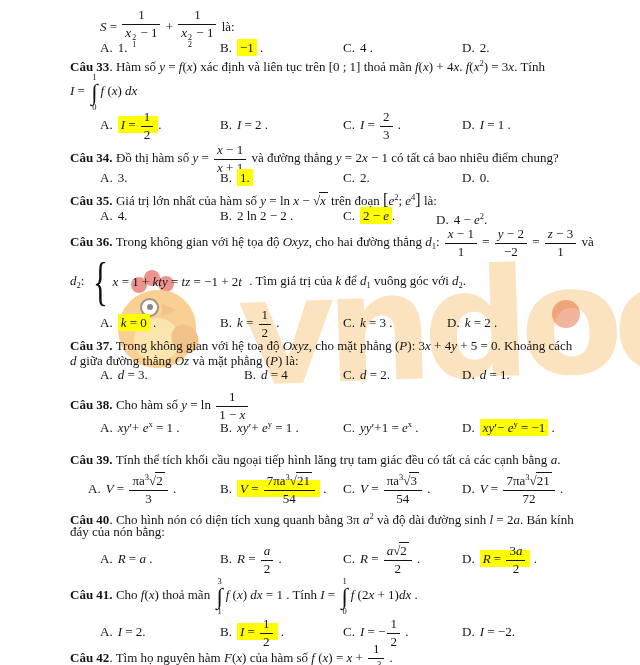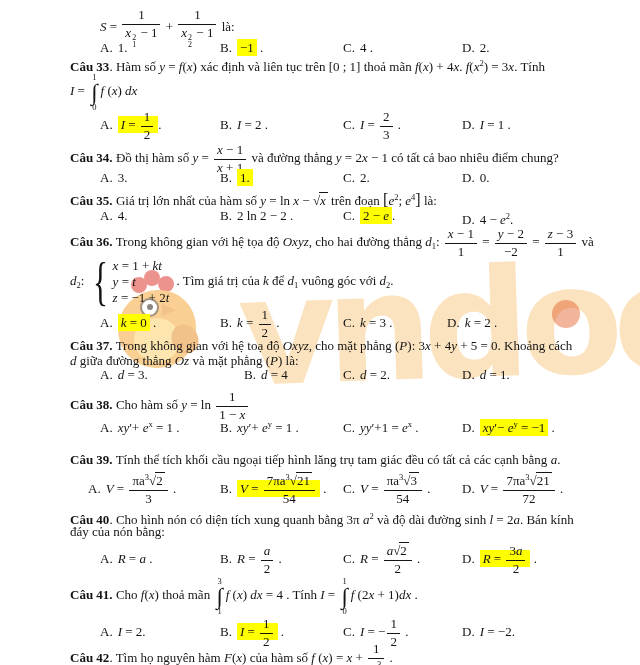--- a/index.html
+++ b/index.html
@@ -27,21 +27,21 @@
   .sqrt{display:inline-block;white-space:nowrap;}
   .sqrt .sym{letter-spacing:-1px;}
   .sqrt .arg{border-top:1px solid #141414;padding:0 2px 0 1px;}
   .int{display:inline-flex;flex-direction:column;align-items:center;
        vertical-align:middle;margin:0 3px;line-height:1;}
   .int .lim{font-size:8.5px;line-height:9px;}
   .int .sym{font-size:23px;line-height:21px;}
   .cases{display:inline-flex;align-items:center;vertical-align:middle;margin-right:4px;}
   .cases .brace{font-size:52px;font-weight:300;line-height:50px;
                 transform:scaleX(.6);transform-origin:center;}
-  .cases .rows{display:flex;flex-direction:column;text-align:left;line-height:16px;}
+  .cases .rows{display:flex;flex-direction:row;text-align:left;line-height:16px;}
   
   .wm-text{position:absolute;left:238px;top:238px;z-index:1;
            font-family:"DejaVu Sans",sans-serif;font-weight:bold;
            font-size:150px;letter-spacing:-10px;color:#f6a93b;opacity:.32;
            transform:rotate(-2deg);}
   .wm-dot{position:absolute;left:552px;top:300px;width:28px;height:28px;
           background:#e25822;border-radius:50%;opacity:.45;z-index:1;}
   .chicken{position:absolute;left:110px;top:264px;width:104px;height:116px;
            opacity:.55;z-index:1;}
   .ch-body{position:absolute;left:8px;top:26px;width:78px;height:78px;
@@ -107,21 +107,21 @@
         <span class="opt" style="left: 100px; line-height: 15px;"><span class="lab">A.</span><span>3.</span></span>
         <span class="opt" style="left: 220px; line-height: 15px;"><span class="lab">B.</span><span class="hl"><span>1.</span></span></span>
         <span class="opt" style="left: 343px; line-height: 15px;"><span class="lab">C.</span><span>2.</span></span>
         <span class="opt" style="left: 462px; line-height: 15px;"><span class="lab">D.</span><span>0.</span></span>
       </div>
       <div class="line" style="top: 186px; left: 70px; line-height: 22px;"><span class="b">Câu 35.</span><span> Giá trị lớn nhất của hàm số </span><span class="it">y</span><span> = ln </span><span class="it">x</span><span> − </span><span class="sqrt"><span class="sym">√</span><span class="arg"><span class="it">x</span></span></span><span>  trên đoạn </span><span class="big">[</span><span class="it">e</span><span class="sup">2</span><span>; </span><span class="it">e</span><span class="sup">4</span><span class="big">]</span><span> là:</span></div>
       <div class="answers" style="top: 208px;">
         <span class="opt" style="left: 100px; line-height: 16px;"><span class="lab">A.</span><span>4.</span></span>
         <span class="opt" style="left: 220px; line-height: 16px;"><span class="lab">B.</span><span>2 ln 2 − 2 .</span></span>
         <span class="opt" style="left: 343px; line-height: 16px;"><span class="lab">C.</span><span class="hl"><span>2 − </span><span class="it">e</span></span><span>.</span></span>
-        <span class="opt" style="left: 462px; line-height: 16px;"><span class="lab">D.</span><span>4 − </span><span class="it">e</span><span class="sup">2</span><span>.</span></span>
+        <span class="opt" style="left: 436px; line-height: 16px;"><span class="lab">D.</span><span>4 − </span><span class="it">e</span><span class="sup">2</span><span>.</span></span>
       </div>
       <div class="line" style="top: 227px; left: 70px; line-height: 30px;"><span class="b">Câu 36.</span><span> Trong không gian với hệ tọa độ </span><span class="it">Oxyz</span><span>, cho hai đường thẳng </span><span class="it">d</span><span class="sub">1</span><span>: </span><span class="frac"><span class="num"><span class="it">x</span><span> − 1</span></span><span class="den"><span>1</span></span></span><span> = </span><span class="frac"><span class="num"><span class="it">y</span><span> − 2</span></span><span class="den"><span>−2</span></span></span><span> = </span><span class="frac"><span class="num"><span class="it">z</span><span> − 3</span></span><span class="den"><span>1</span></span></span><span>  và</span></div>
       <div class="line" style="top: 252px; left: 70px; line-height: 58px;"><span class="it">d</span><span class="sub">2</span><span>: </span><span class="cases">
           <span class="brace">{</span>
           <span class="rows">
             <span class="crow"><span class="it">x</span><span> = 1 + </span><span class="it">kt</span></span>
             <span class="crow"><span class="it">y</span><span> = </span><span class="it">t</span></span>
             <span class="crow"><span class="it">z</span><span> = −1 + 2</span><span class="it">t</span></span>
           </span>
         </span><span>     . Tìm giá trị của </span><span class="it">k</span><span> để </span><span class="it">d</span><span class="sub">1</span><span> vuông góc với </span><span class="it">d</span><span class="sub">2</span><span>.</span></div>
@@ -158,21 +158,21 @@
       <div class="answers" style="top: 540px;">
         <span class="opt" style="left: 100px; line-height: 38px; text-align: center;"><span class="lab">A.</span><span class="it">R</span><span> = </span><span class="it">a</span><span> .</span></span>
         <span class="opt" style="left: 220px; line-height: 38px;"><span class="lab">B.</span><span class="it">R</span><span> = </span><span class="frac"><span class="num"><span class="it">a</span></span><span class="den"><span>2</span></span></span><span> .</span></span>
         <span class="opt" style="left: 343px; line-height: 38px;"><span class="lab">C.</span><span class="it">R</span><span> = </span><span class="frac"><span class="num"><span class="it">a</span><span class="sqrt"><span class="sym">√</span><span class="arg"><span>2</span></span></span></span><span class="den"><span>2</span></span></span><span> .</span></span>
         <span class="opt" style="left: 462px; line-height: 38px;"><span class="lab">D.</span><span class="hl"><span class="it">R</span><span> = </span><span class="frac"><span class="num"><span>3</span><span class="it">a</span></span><span class="den"><span>2</span></span></span></span><span> .</span></span>
       </div>
       <div class="line" style="top: 574px; left: 70px; line-height: 42px;"><span class="b">Câu 41.</span><span> Cho </span><span class="it">f</span><span>(</span><span class="it">x</span><span>) thoả mãn </span><span class="int">
           <span class="lim">3</span>
           <span class="sym">∫</span>
           <span class="lim">1</span>
-        </span><span class="it">f</span><span> (</span><span class="it">x</span><span>) </span><span class="it">dx</span><span> = 4 . Tính  </span><span class="it">I</span><span> = </span><span class="int">
+        </span><span class="it">f</span><span> (</span><span class="it">x</span><span>) </span><span class="it">dx</span><span> = 1 . Tính  </span><span class="it">I</span><span> = </span><span class="int">
           <span class="lim">1</span>
           <span class="sym">∫</span>
           <span class="lim">0</span>
         </span><span class="it">f</span><span> (2</span><span class="it">x</span><span> + 1)</span><span class="it">dx</span><span> .</span></div>
       <div class="answers" style="top: 614px;">
         <span class="opt" style="left: 100px; line-height: 36px;"><span class="lab">A.</span><span class="it">I</span><span> = 2.</span></span>
         <span class="opt" style="left: 220px; line-height: 36px;"><span class="lab">B.</span><span class="hl"><span class="it">I</span><span> = </span><span class="frac"><span class="num"><span>1</span></span><span class="den"><span>2</span></span></span></span><span> .</span></span>
         <span class="opt" style="left: 343px; line-height: 36px;"><span class="lab">C.</span><span class="it">I</span><span> = −</span><span class="frac"><span class="num"><span>1</span></span><span class="den"><span>2</span></span></span><span> .</span></span>
         <span class="opt" style="left: 462px; line-height: 36px;"><span class="lab">D.</span><span class="it">I</span><span> = −2.</span></span>
       </div>

